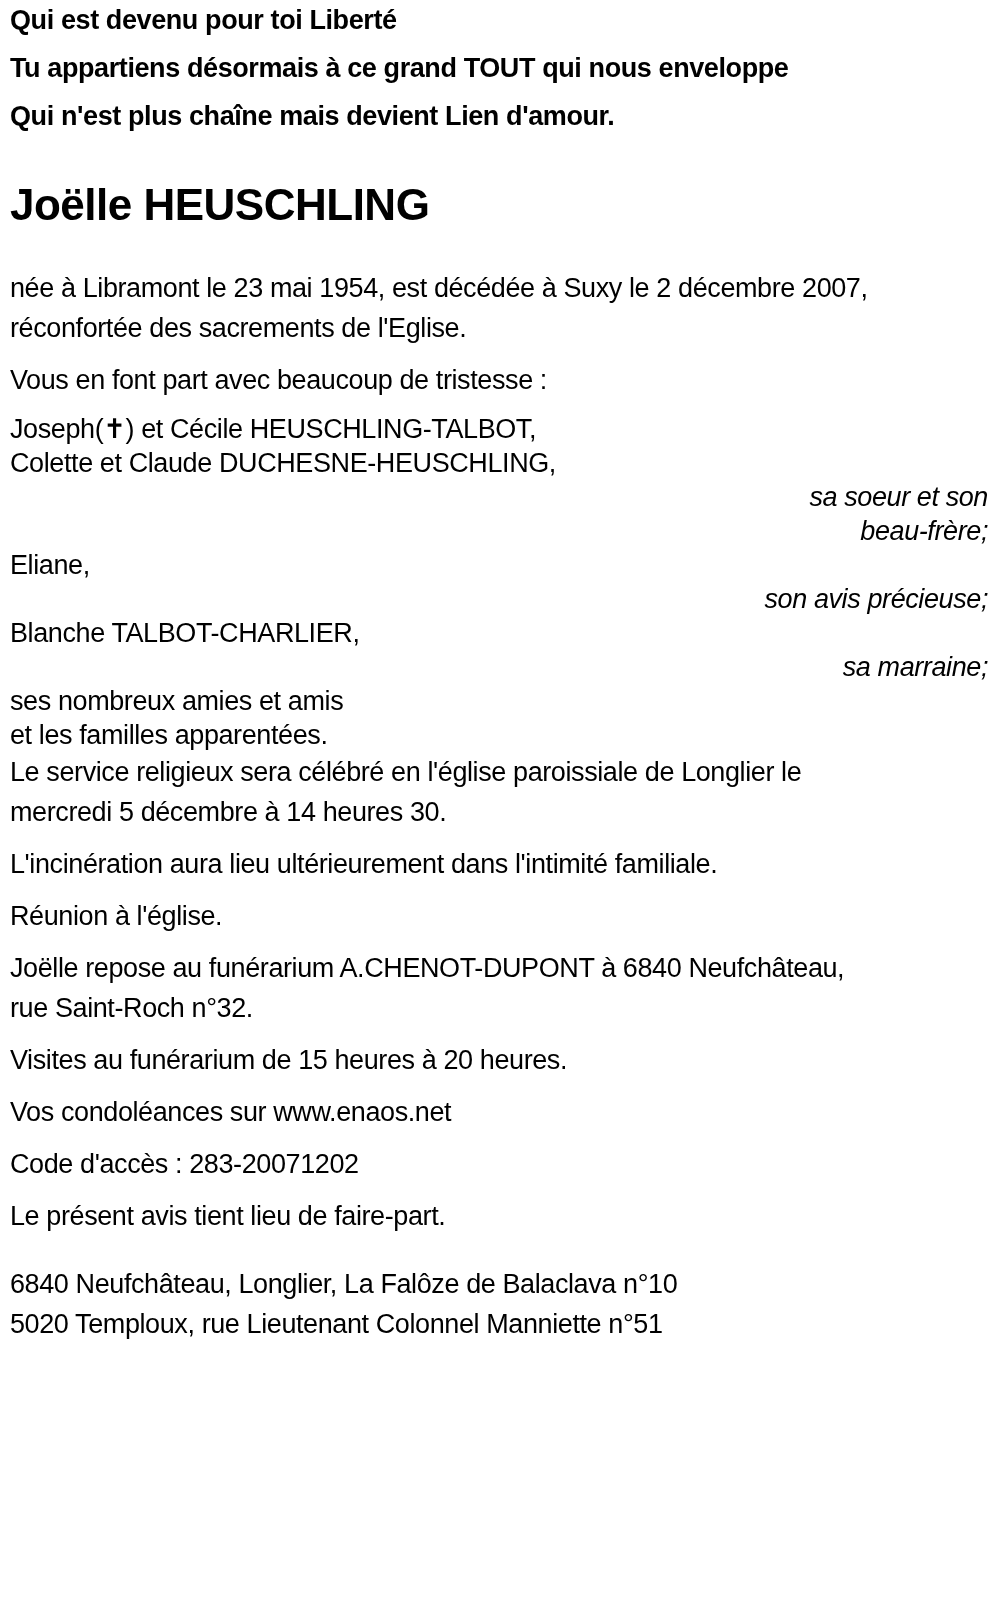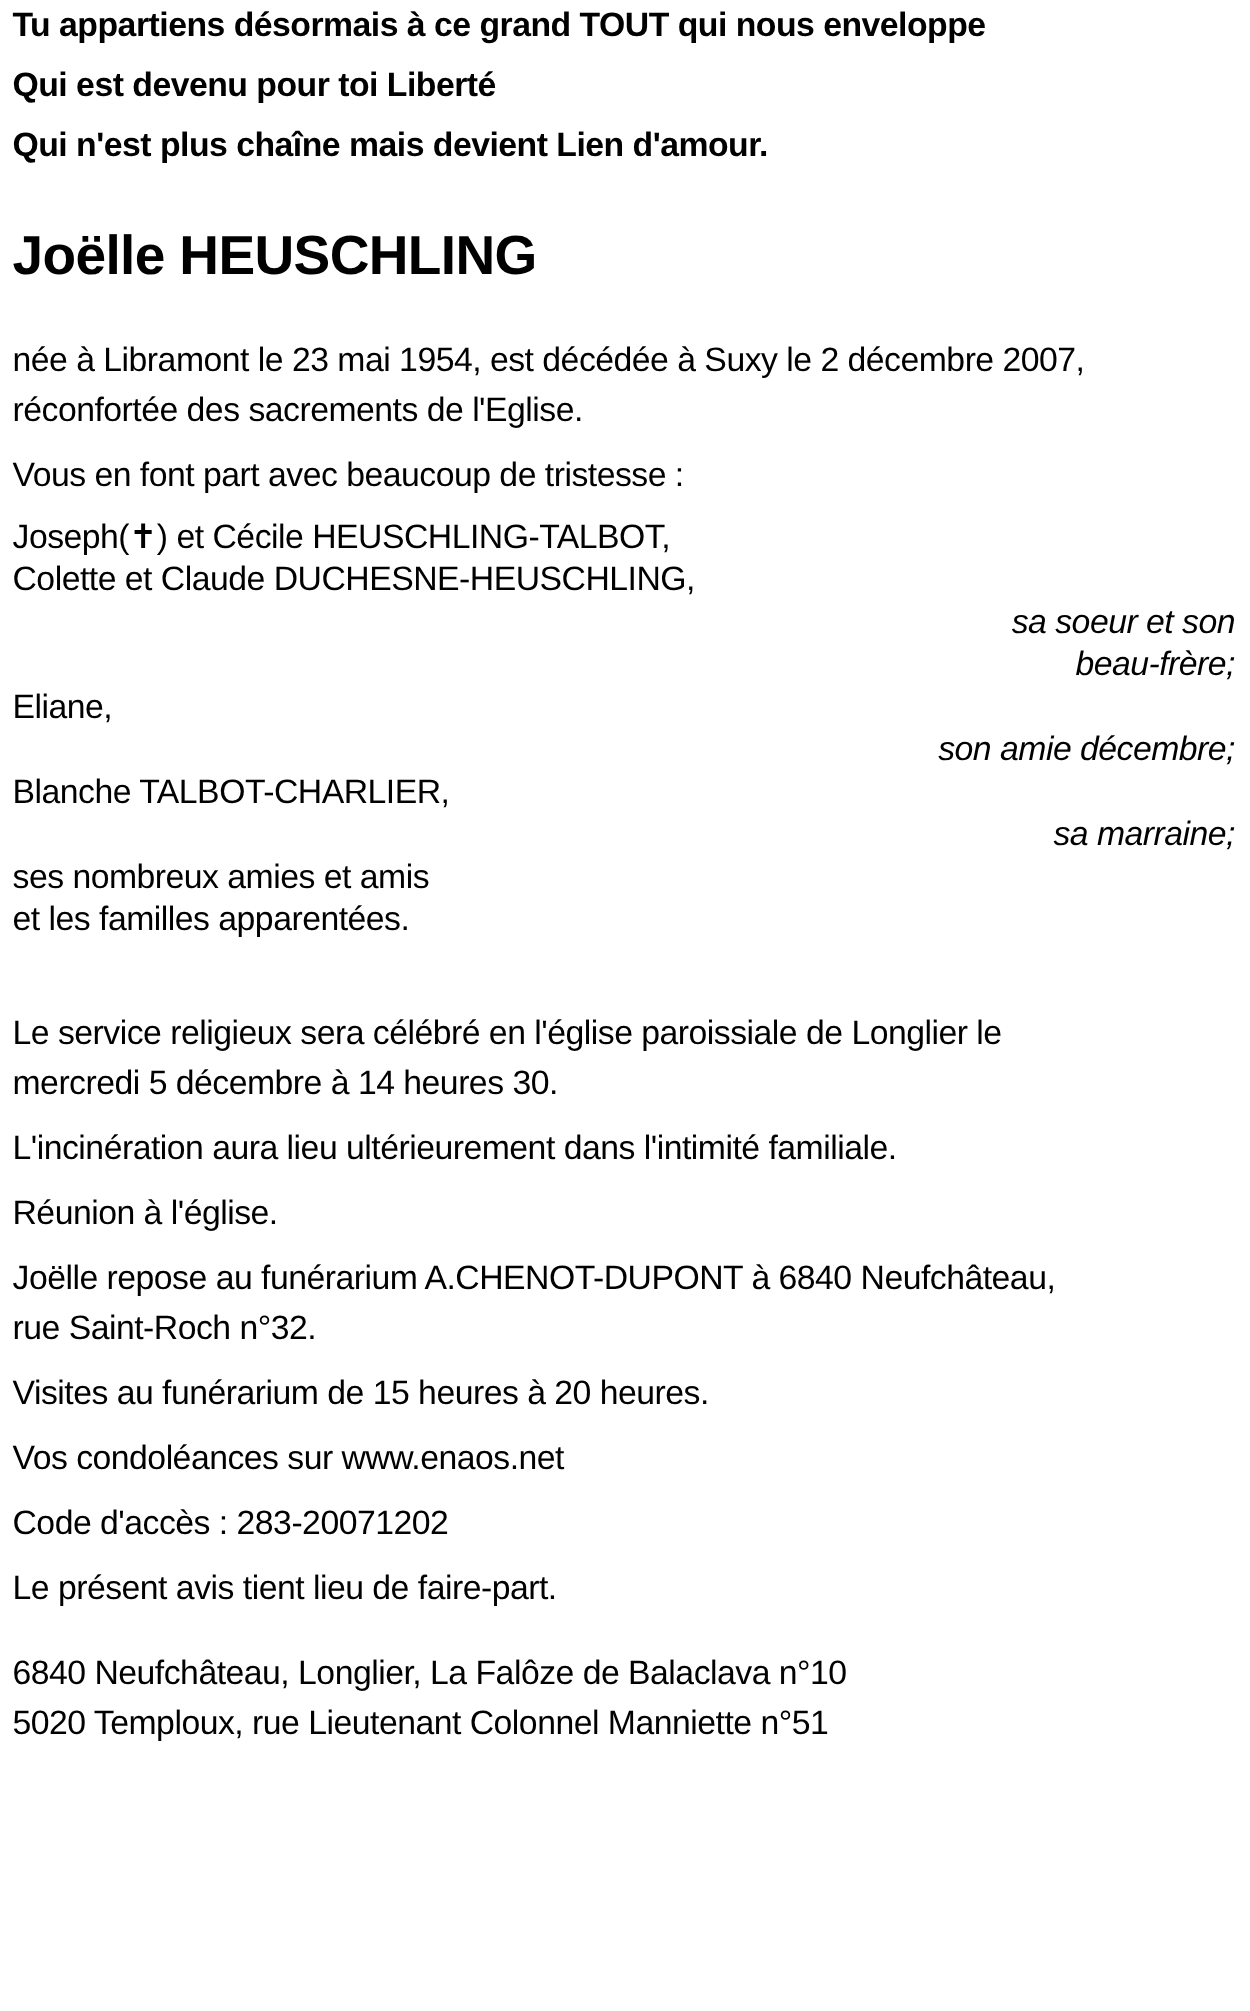--- a/index.html
+++ b/index.html
@@ -39,56 +39,56 @@
     line-height: 34px;
     margin: 0;
   }
   .family-row { margin: 0; }
   .family-names { white-space: pre-line; }
   .family-relation {
     font-style: italic;
     text-align: right;
     white-space: pre-line;
   }
-  .service-gap { margin-top: 54px; }
+  .service-gap { }
   .last-para { margin-bottom: 0; }
   .addresses {
     font-size: 27px;
     line-height: 40px;
     margin: 28px 0 0 0;
     white-space: pre-line;
   }
 </style>
 </head>
 <body>
 
 <div class="page">
 
+  <p class="epitaph-line">Qui est devenu pour toi Liberté</p>
   <p class="epitaph-line">Tu appartiens désormais à ce grand TOUT qui nous enveloppe</p>
-  <p class="epitaph-line">Qui est devenu pour toi Liberté</p>
   <p class="epitaph-line">Qui n'est plus chaîne mais devient Lien d'amour.</p>
 
   <h1 class="deceased-name">Joëlle HEUSCHLING</h1>
 
   <p class="para">née à Libramont le 23 mai 1954, est décédée à Suxy le 2 décembre 2007,
 réconfortée des sacrements de l'Eglise.</p>
   <p class="para">Vous en font part avec beaucoup de tristesse :</p>
 
   <div class="family-list">
     <div class="family-row">
       <div class="family-names">Joseph(✝) et Cécile HEUSCHLING-TALBOT,</div>
     </div>
     <div class="family-row">
       <div class="family-names">Colette et Claude DUCHESNE-HEUSCHLING,</div>
       <div class="family-relation">sa soeur et son
 beau-frère;</div>
     </div>
     <div class="family-row">
       <div class="family-names">Eliane,</div>
-      <div class="family-relation">son amie décembre;</div>
+      <div class="family-relation">son avis précieuse;</div>
     </div>
     <div class="family-row">
       <div class="family-names">Blanche TALBOT-CHARLIER,</div>
       <div class="family-relation">sa marraine;</div>
     </div>
     <div class="family-row">
       <div class="family-names">ses nombreux amies et amis
 et les familles apparentées.</div>
     </div>
   </div>

